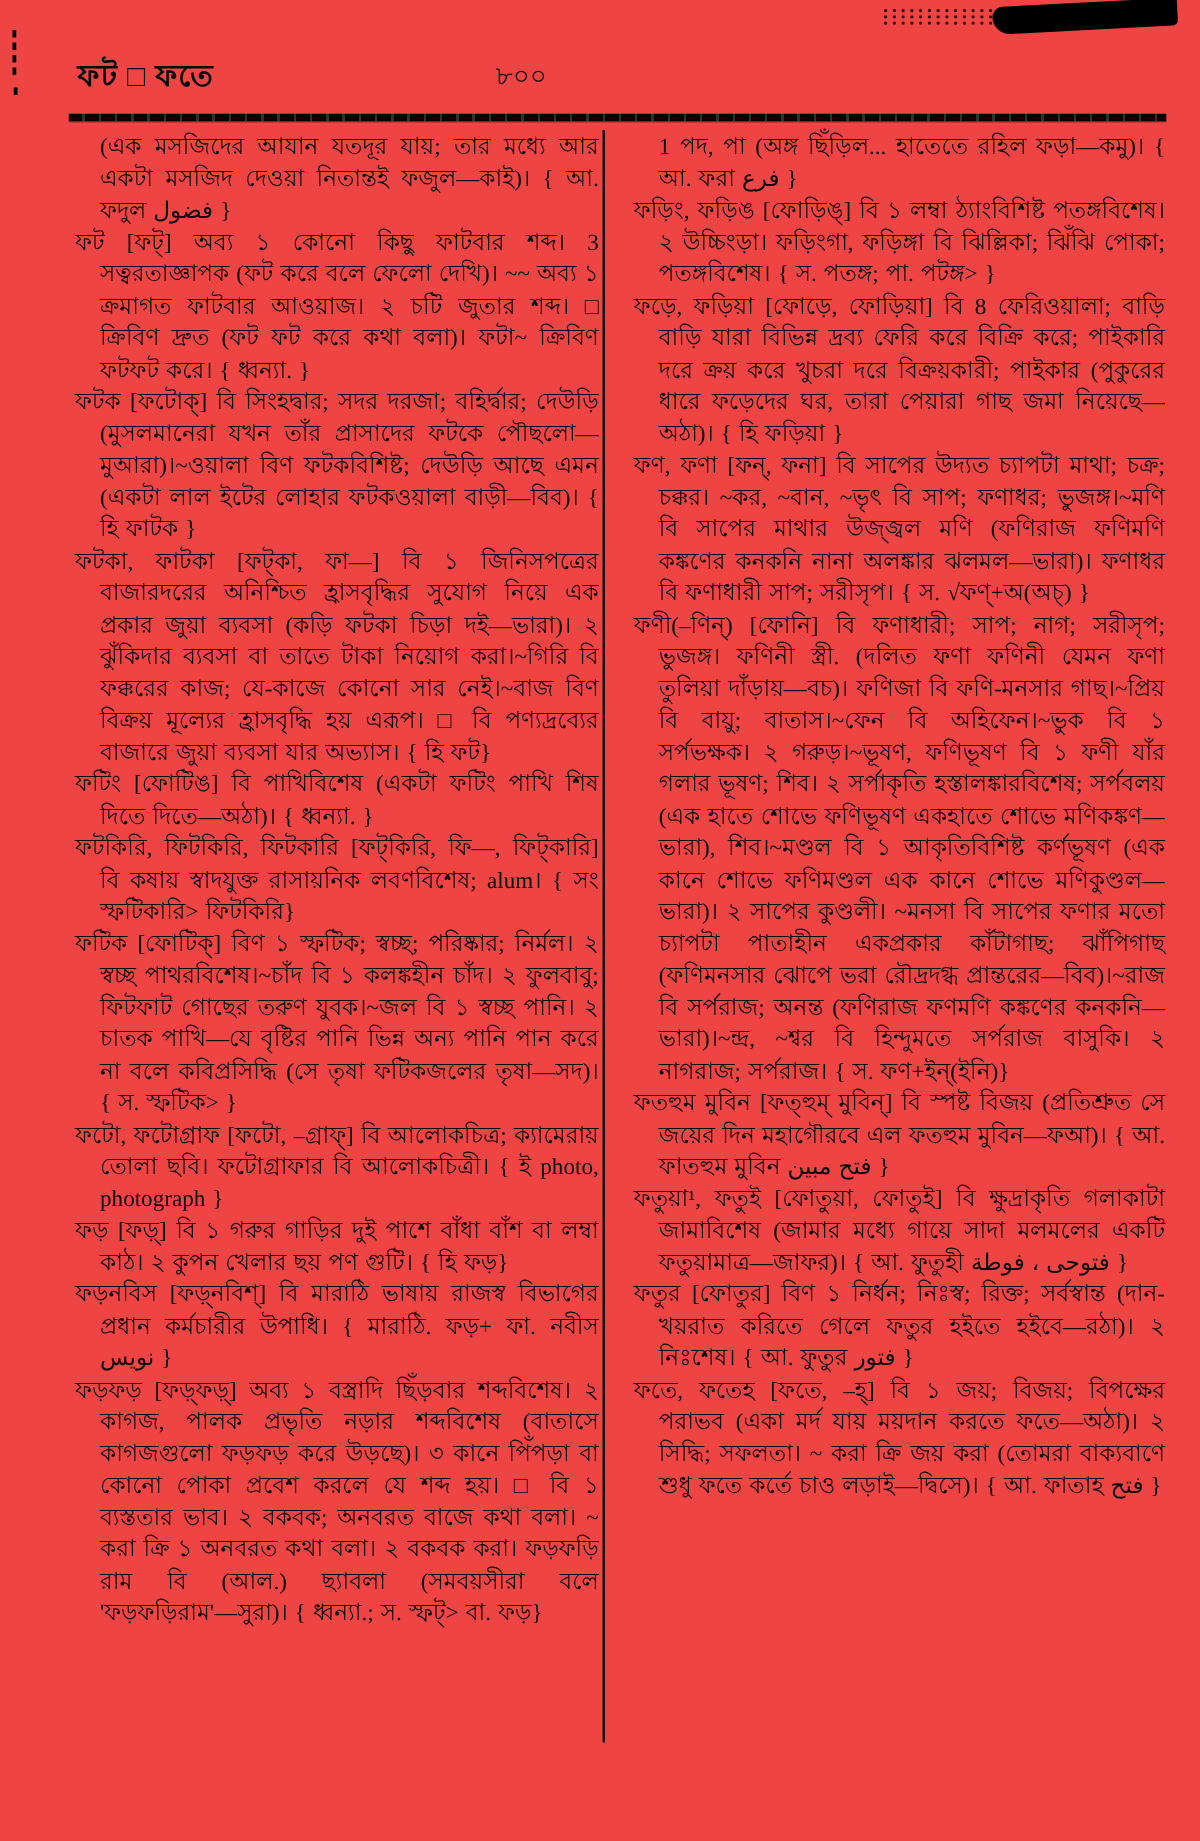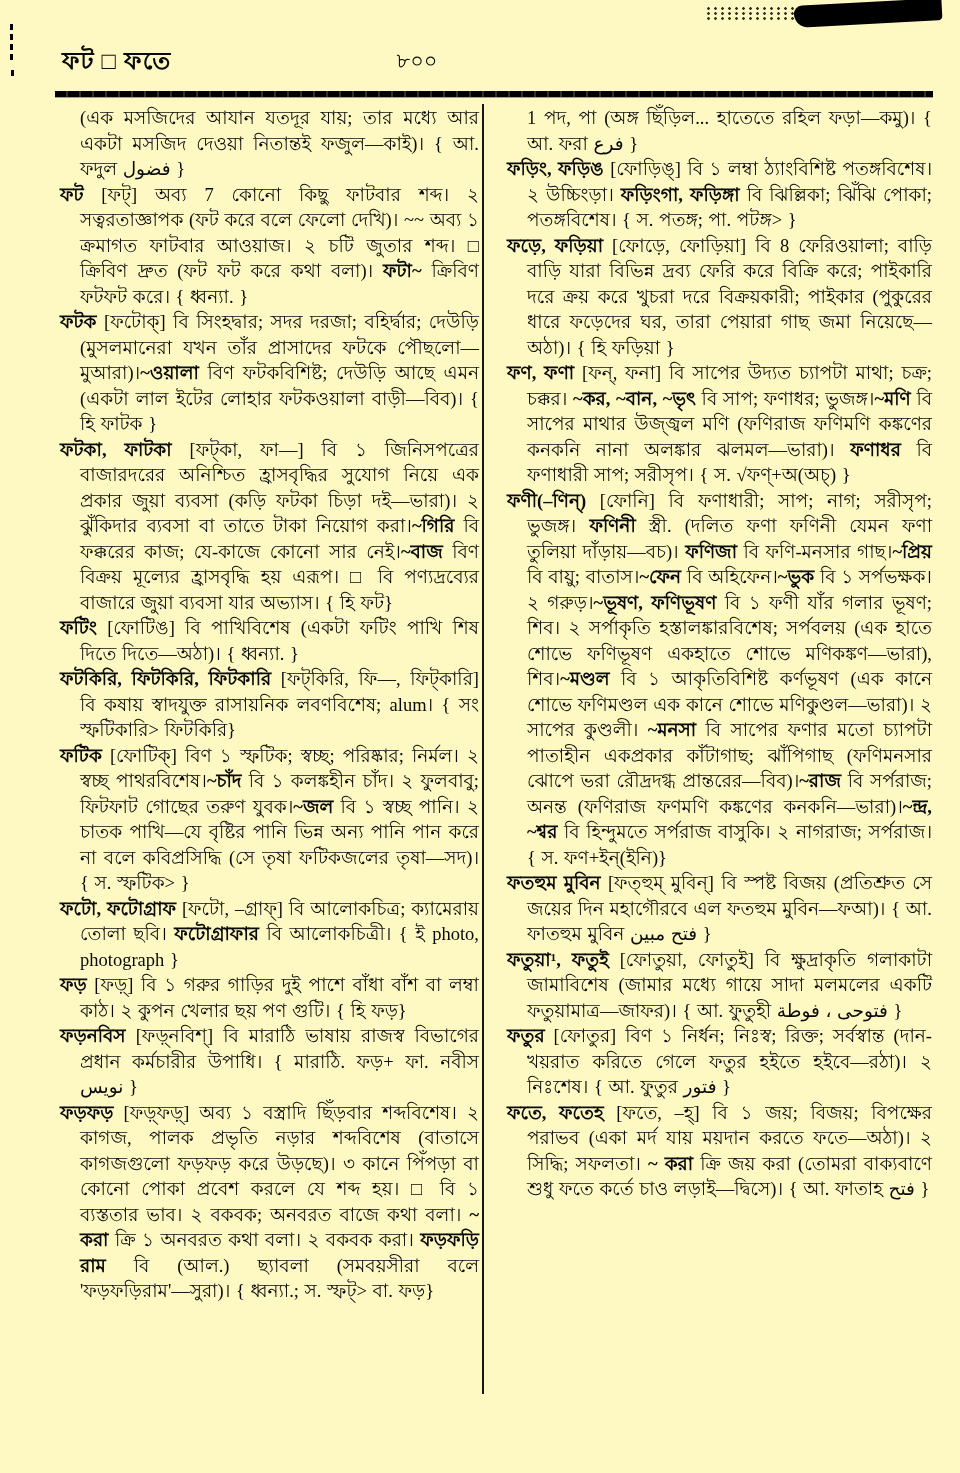--- a/index.html
+++ b/index.html
@@ -1,32 +1,32 @@
 <!DOCTYPE html>
 <html><head>
 <meta charset="utf-8">
 <style>
   html,body{margin:0;padding:0;}
   body{width:960px;height:1473px;position:relative;background:#fcfcfa;overflow:hidden;
        font-family:"Liberation Serif","DejaVu Serif",serif;color:#0a0a0a;}
-  .scan-page{position:absolute;inset:0;background:#fef9c3;}
+  .scan-page{position:absolute;inset:0;background:#ef4444;}
   .header-guide{position:absolute;top:42px;left:62px;font-weight:bold;font-size:24px;letter-spacing:1px;}
   .page-number{position:absolute;top:45px;left:0;width:834px;text-align:center;font-size:21px;}
   .header-rule{position:absolute;top:91px;left:55px;width:878px;height:6px;
        background:repeating-linear-gradient(90deg,#000 0 11px,#303030 11px 13px);
        box-shadow:0 1px 0 rgba(0,0,0,.35);}
   .columns{position:absolute;top:106px;left:60px;width:872px;display:flex;gap:28px;}
   .column{width:420px;}
   .column.right{width:426px;}
   .col-divider{position:absolute;top:104px;left:482px;width:2px;height:1290px;background:#151515;}
   .entry{margin:0;padding-left:20px;text-indent:-20px;font-size:18.5px;line-height:25.5px;
          text-align:justify;word-spacing:1px;}
   .entry.cont{text-indent:0;}
   .headword{font-weight:bold;}
-  .entry b{font-weight:bold;}
+  .entry b{font-weight:normal;}
   
   .smudge{position:absolute;top:2px;right:18px;width:148px;height:22px;background:#000;
           border-radius:10px 3px 5px 16px;transform:rotate(-3deg);}
   .smudge-tail{position:absolute;top:6px;right:160px;width:95px;height:14px;opacity:.8;
           background:radial-gradient(circle,#000 1px,transparent 1.6px);background-size:7px 5px;}
   .edge-mark{position:absolute;left:10px;top:24px;height:36px;width:0;border-left:3px dashed #000;}
   .edge-dot{position:absolute;left:11px;top:70px;width:3px;height:6px;background:#000;}
 </style>
 </head>
 <body>
@@ -38,21 +38,21 @@
   <div class="edge-mark"></div>
   <div class="edge-dot"></div>
 
   <div class="header-guide">ফট □ ফতে</div>
   <div class="page-number">৮০০</div>
   <div class="header-rule"></div>
 
   <div class="columns">
     <div class="column left">
         <p class="entry cont"><span>(এক মসজিদের আযান যতদূর যায়; তার মধ্যে আর একটা মসজিদ দেওয়া নিতান্তই ফজুল—কাই)। { আ. ফদুল فضول }</span></p>
-        <p class="entry"><b class="headword">ফট </b><span>[ফট্] অব্য 7 কোনো কিছু ফাটবার শব্দ। ২ সত্বরতাজ্ঞাপক (ফট করে বলে ফেলো দেখি)। ~~ অব্য ১ ক্রমাগত ফাটবার আওয়াজ। ২ চটি জুতার শব্দ। □ ক্রিবিণ দ্রুত (ফট ফট করে কথা বলা)। </span><b>ফটা~</b><span> ক্রিবিণ ফটফট করে। { ধ্বন্যা. }</span></p>
+        <p class="entry"><b class="headword">ফট </b><span>[ফট্] অব্য ১ কোনো কিছু ফাটবার শব্দ। 3 সত্বরতাজ্ঞাপক (ফট করে বলে ফেলো দেখি)। ~~ অব্য ১ ক্রমাগত ফাটবার আওয়াজ। ২ চটি জুতার শব্দ। □ ক্রিবিণ দ্রুত (ফট ফট করে কথা বলা)। </span><b>ফটা~</b><span> ক্রিবিণ ফটফট করে। { ধ্বন্যা. }</span></p>
         <p class="entry"><b class="headword">ফটক </b><span>[ফটোক্] বি সিংহদ্বার; সদর দরজা; বহির্দ্বার; দেউড়ি (মুসলমানেরা যখন তাঁর প্রাসাদের ফটকে পৌছলো—মুআরা)।</span><b>~ওয়ালা</b><span> বিণ ফটকবিশিষ্ট; দেউড়ি আছে এমন (একটা লাল ইটের লোহার ফটকওয়ালা বাড়ী—বিব)। { হি ফাটক }</span></p>
         <p class="entry"><b class="headword">ফটকা, ফাটকা </b><span>[ফট্‌কা, ফা—] বি ১ জিনিসপত্রের বাজারদরের অনিশ্চিত হ্রাসবৃদ্ধির সুযোগ নিয়ে এক প্রকার জুয়া ব্যবসা (কড়ি ফটকা চিড়া দই—ভারা)। ২ ঝুঁকিদার ব্যবসা বা তাতে টাকা নিয়োগ করা।</span><b>~গিরি</b><span> বি ফক্করের কাজ; যে-কাজে কোনো সার নেই।</span><b>~বাজ</b><span> বিণ বিক্রয় মূল্যের হ্রাসবৃদ্ধি হয় এরূপ। □ বি পণ্যদ্রব্যের বাজারে জুয়া ব্যবসা যার অভ্যাস। { হি  ফট}</span></p>
         <p class="entry"><b class="headword">ফটিং </b><span>[ফোটিঙ] বি পাখিবিশেষ (একটা ফটিং পাখি শিষ দিতে দিতে—অঠা)। { ধ্বন্যা. }</span></p>
         <p class="entry"><b class="headword">ফটকিরি, ফিটকিরি, ফিটকারি </b><span>[ফট্‌কিরি, ফি—, ফিট্‌কারি] বি কষায় স্বাদযুক্ত রাসায়নিক লবণবিশেষ; alum। { সং স্ফটিকারি&gt; ফিটকিরি}</span></p>
         <p class="entry"><b class="headword">ফটিক </b><span>[ফোটিক্] বিণ ১ স্ফটিক; স্বচ্ছ; পরিষ্কার; নির্মল। ২ স্বচ্ছ পাথরবিশেষ।</span><b>~চাঁদ</b><span> বি ১ কলঙ্কহীন চাঁদ। ২ ফুলবাবু; ফিটফাট গোছের তরুণ যুবক।</span><b>~জল</b><span> বি ১ স্বচ্ছ পানি। ২ চাতক পাখি—যে বৃষ্টির পানি ভিন্ন অন্য পানি পান করে না বলে কবিপ্রসিদ্ধি (সে তৃষা ফটিকজলের তৃষা—সদ)। { স. স্ফটিক&gt; }</span></p>
         <p class="entry"><b class="headword">ফটো, ফটোগ্রাফ </b><span>[ফটো, –গ্রাফ্] বি আলোকচিত্র; ক্যামেরায় তোলা ছবি। </span><b>ফটোগ্রাফার</b><span> বি আলোকচিত্রী। { ই  photo, photograph }</span></p>
         <p class="entry"><b class="headword">ফড় </b><span>[ফড়্] বি ১ গরুর গাড়ির দুই পাশে বাঁধা বাঁশ বা লম্বা কাঠ। ২ কুপন খেলার ছয় পণ গুটি। { হি ফড়}</span></p>
         <p class="entry"><b class="headword">ফড়নবিস </b><span>[ফড়্‌নবিশ্] বি মারাঠি ভাষায় রাজস্ব বিভাগের প্রধান কর্মচারীর উপাধি। { মারাঠি. ফড়+ ফা. নবীস نويس }</span></p>
         <p class="entry"><b class="headword">ফড়ফড় </b><span>[ফড়্‌ফড়্] অব্য ১ বস্ত্রাদি ছিঁড়বার শব্দবিশেষ। ২ কাগজ, পালক প্রভৃতি নড়ার শব্দবিশেষ (বাতাসে কাগজগুলো ফড়ফড় করে উড়ছে)। ৩ কানে পিঁপড়া বা কোনো পোকা প্রবেশ করলে যে শব্দ হয়। □ বি ১ ব্যস্ততার ভাব। ২ বকবক; অনবরত বাজে কথা বলা। </span><b>~ করা</b><span> ক্রি ১ অনবরত কথা বলা। ২ বকবক করা। </span><b>ফড়ফড়ি রাম</b><span> বি (আল.) ছ্যাবলা (সমবয়সীরা বলে 'ফড়ফড়িরাম'—সুরা)। { ধ্বন্যা.; স. স্ফট্&gt; বা. ফড়}</span></p>
       </div>

